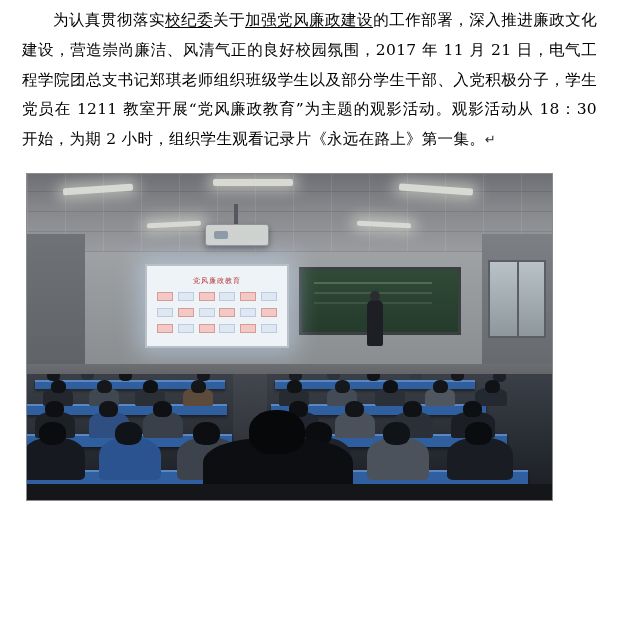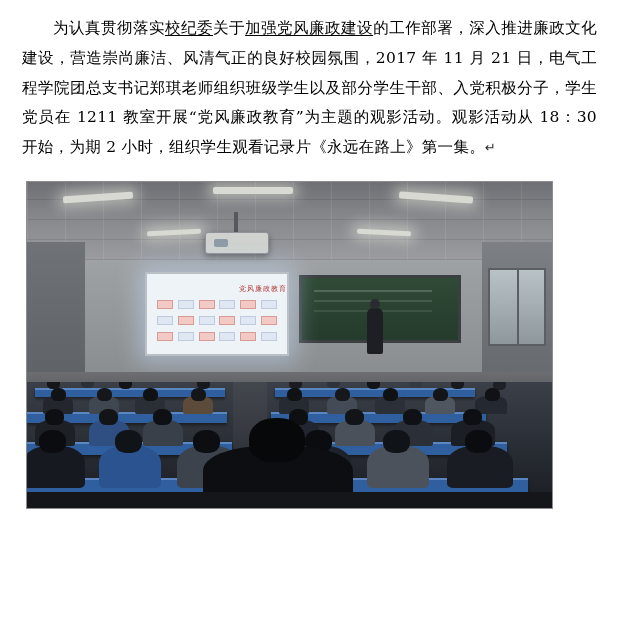--- a/index.html
+++ b/index.html
@@ -13,21 +13,21 @@
     overflow: hidden;
     font-family: "DejaVu Serif", "Liberation Serif", serif;
   }
   .page {
     position: relative;
     width: 619px;
     height: 633px;
     background: #ffffff;
   }
   .doc-body {
-    padding: 14px 22px 0 22px;
+    padding: 6px 22px 0 22px;
   }
   .para {
     margin: 0;
     font-size: 15.5px;
     line-height: 1.92;
     color: #000000;
     text-align: justify;
     text-justify: inter-ideograph;
     text-indent: 2em;
     letter-spacing: 0.3px;
@@ -126,21 +126,21 @@
   }
   .screen {
     position: absolute; left: 118px; top: 90px; width: 140px; height: 80px;
     background: #eef3f8;
     border: 2px solid #b9c0c6;
     box-shadow: 0 0 22px 7px rgba(200,225,255,.45);
     overflow: hidden;
   }
   .screen-title {
     position:absolute; left:0; right:0; top:10px;
-    text-align:right; font-size:7px; color:#b1302c;
+    text-align:center; font-size:7px; color:#b1302c;
     font-family:"DejaVu Sans","Liberation Sans",sans-serif;
     letter-spacing:1px;
   }
   .screen-rows {
     position:absolute; left:10px; right:10px; top:26px;
   }
   .screen-row {
     display:flex; justify-content:space-between; margin-bottom:7px;
   }
   .screen-cell {

